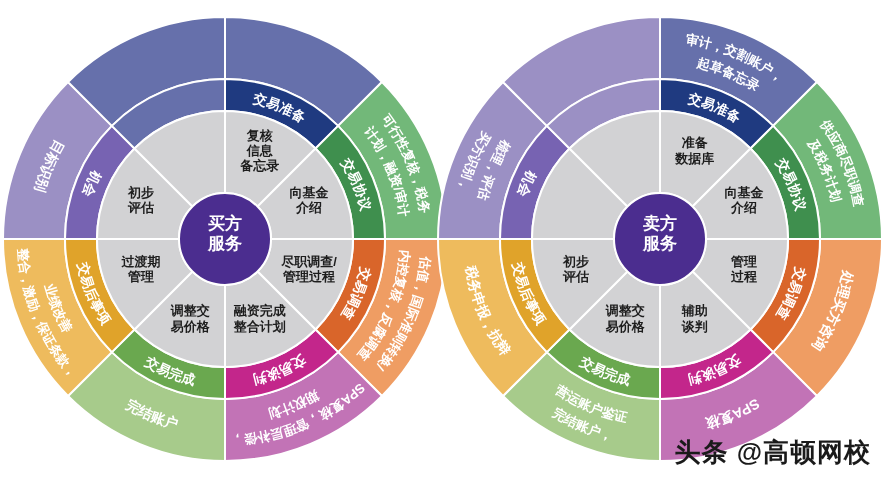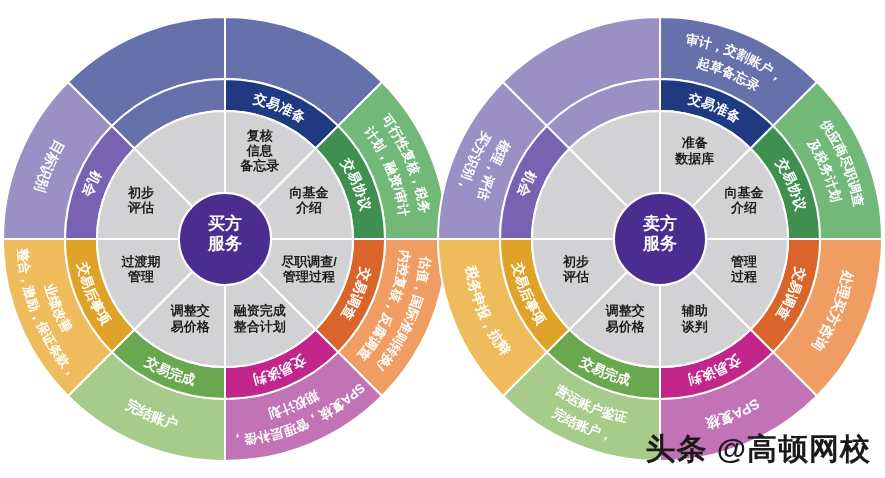--- a/index.html
+++ b/index.html
@@ -30,21 +30,21 @@
     font-family:"Liberation Sans","DejaVu Sans",sans-serif;
     font-weight:bold;
     fill:#ffffff;
     font-size:17px;
   }
   .watermark{
     position:absolute;
     right:14px;bottom:8px;
     font-family:"Liberation Sans","DejaVu Sans",sans-serif;
     font-weight:bold;
-    font-size:30px;
+    font-size:26px;
     color:#1a1a1a;
     letter-spacing:1px;
     white-space:nowrap;
   }
 </style>
 </head>
 <body>
 
 <div id="stage">
   <div class="wheel" id="wheel-buy">

